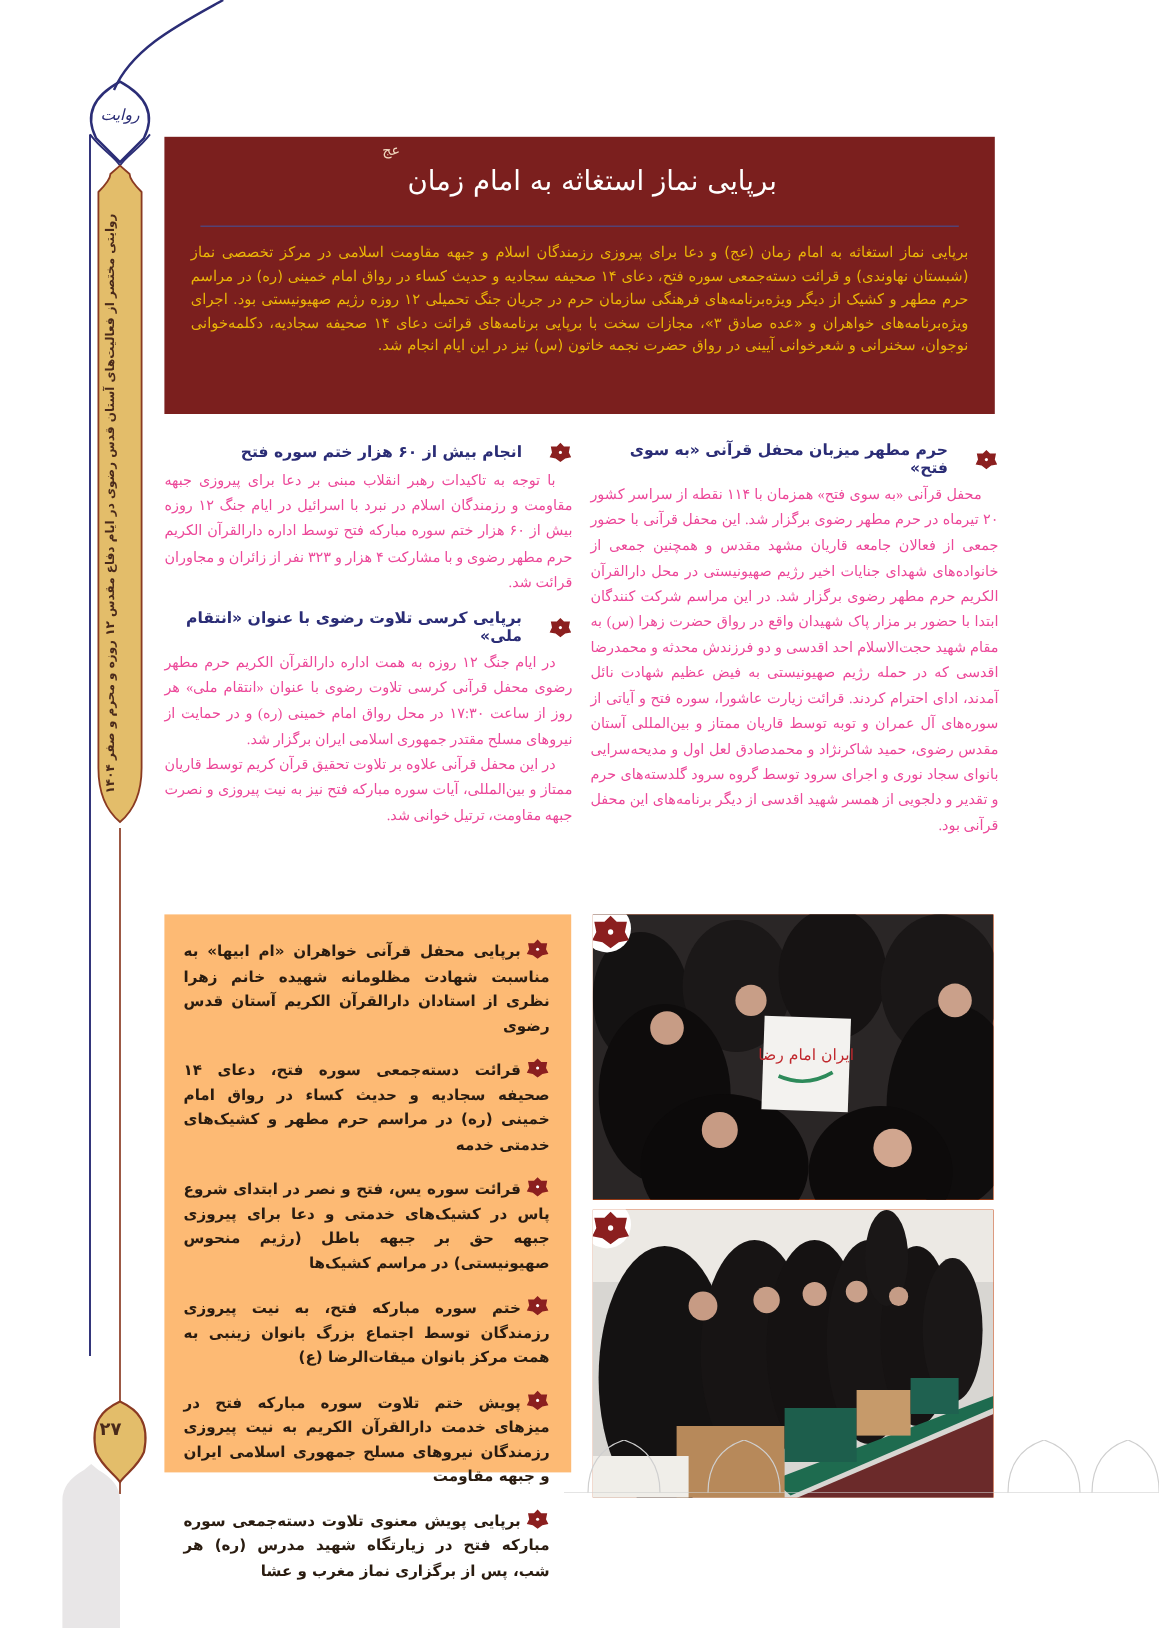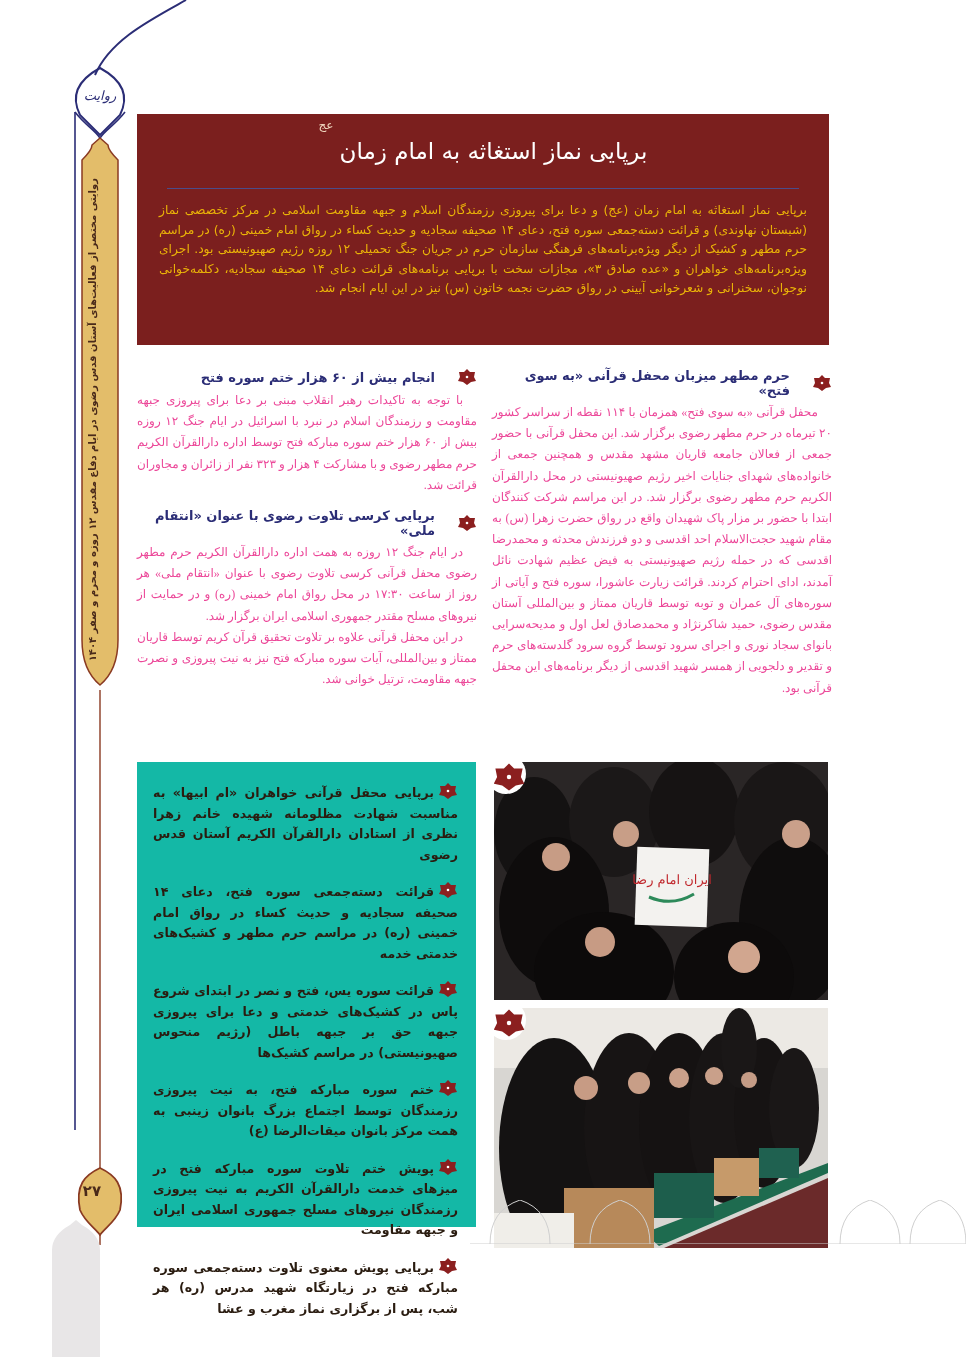--- a/index.html
+++ b/index.html
@@ -39,21 +39,21 @@
   .sec-head { display: flex; align-items: center; gap: 22px; margin-bottom: 4px; }
   .sec-title { font-size: 13px; font-weight: bold; color: #2b2d76; }
   .bullet { width: 20px; height: 18px; flex: none; }
   .para { font-size: 12px; line-height: 21.2px; text-align: justify; text-align-last: right; color: #ec4899; font-family: Liberation Serif, serif; }
   .para.indent { text-indent: 14px; }
   .sec-gap { height: 12px; }
 
   
   .yellow-box {
     position: absolute; left: 137px; top: 762px; width: 339px; height: 465px;
-    background: #14b8a6; padding: 20px 18px 12px 16px;
+    background: #fdba74; padding: 20px 18px 12px 16px;
   }
   .yitem { display: block; margin-bottom: 16px; font-size: 12.6px; line-height: 20.5px; font-weight: bold; color: #2a1c10; text-align: justify; text-align-last: right; }
   .yitem .bullet { display: inline-block; vertical-align: -3px; margin-left: 4px; }
 
   
   .photo { position: absolute; overflow: hidden; background: #c2410c; }
   .photo-1 { left: 494px; top: 762px; width: 334px; height: 238px; }
   .photo-2 { left: 494px; top: 1008px; width: 334px; height: 240px; }
   .photo svg { width: 100%; height: 100%; display: block; }
   .photo-badge {

